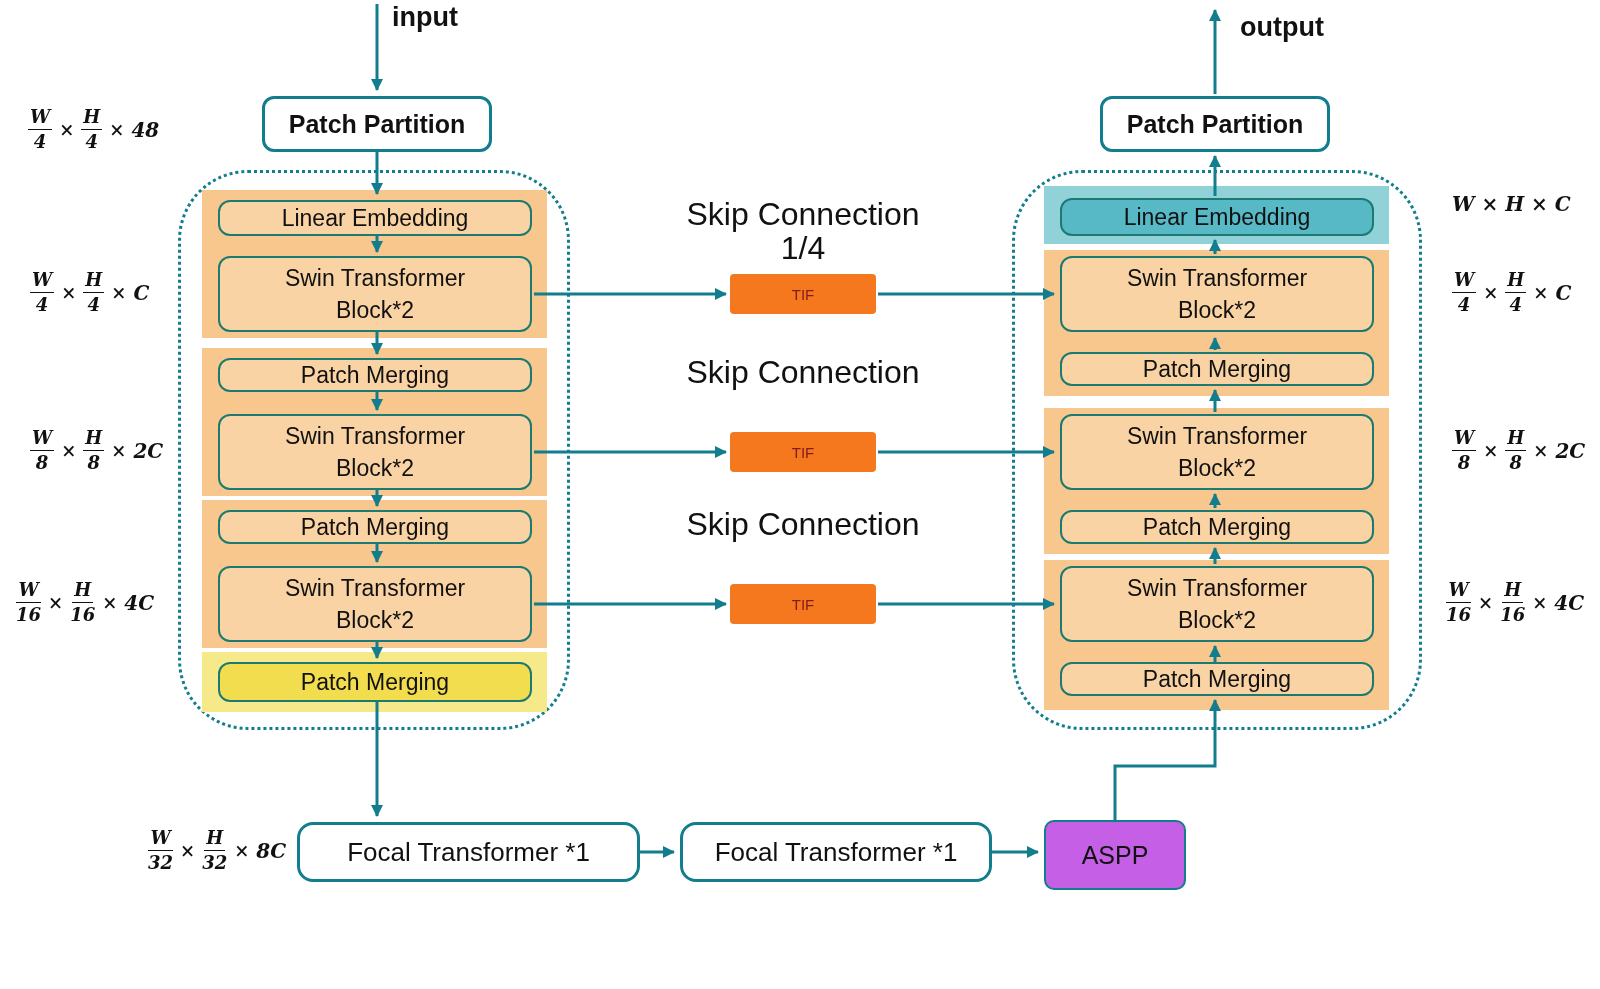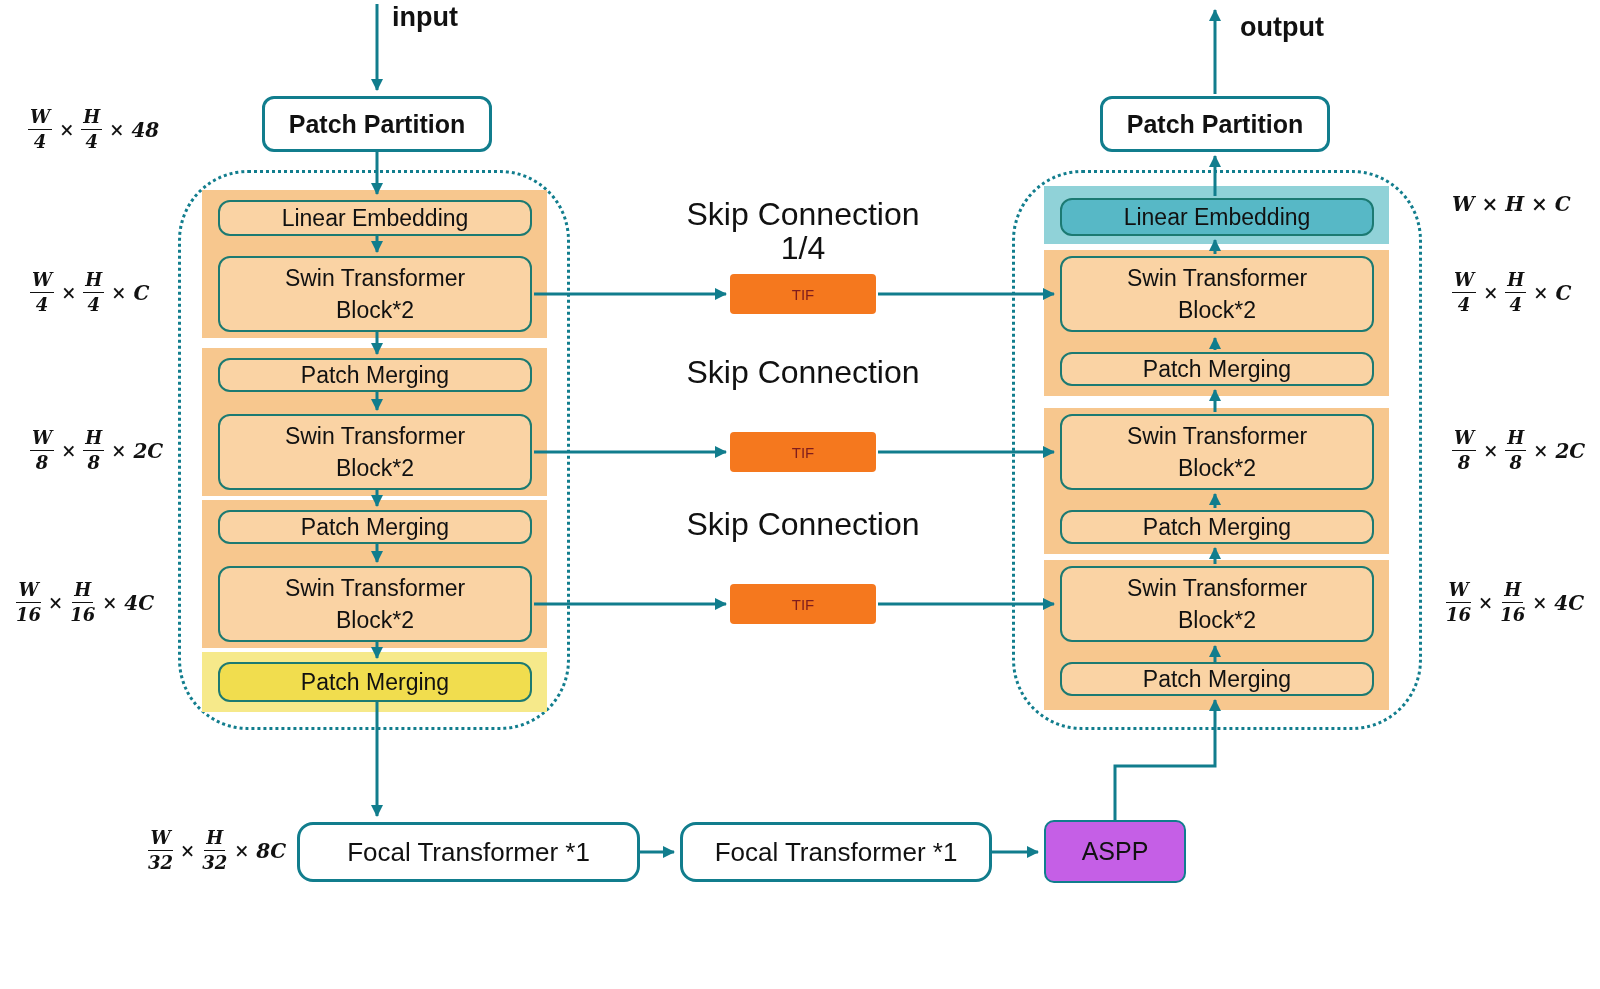--- a/index.html
+++ b/index.html
@@ -104,21 +104,21 @@
   </div>
   <div class="obox" style="left:1060px;top:510px;width:314px;height:34px">Patch Merging</div>
   <div class="obox" style="left:1060px;top:566px;width:314px;height:76px">
     <span>Swin Transformer</span>
     <span>Block*2</span>
   </div>
   <div class="obox" style="left:1060px;top:662px;width:314px;height:34px">Patch Merging</div>
 
   <div class="white-box focal" style="left:297px;top:822px;width:343px;height:60px">Focal Transformer *1</div>
   <div class="white-box focal" style="left:680px;top:822px;width:312px;height:60px">Focal Transformer *1</div>
-  <div class="aspp" style="left:1044px;top:820px;width:142px;height:63px">ASPP</div>
+  <div class="aspp" style="left:1044px;top:820px;width:142px;height:70px">ASPP</div>
 
   <div class="ann" style="left:28px;top:108px">
     <span class="frac">
         <span class="num">W</span>
         <span class="den">4</span>
       </span>
     <span class="times">×</span>
     <span class="frac">
         <span class="num">H</span>
         <span class="den">4</span>

